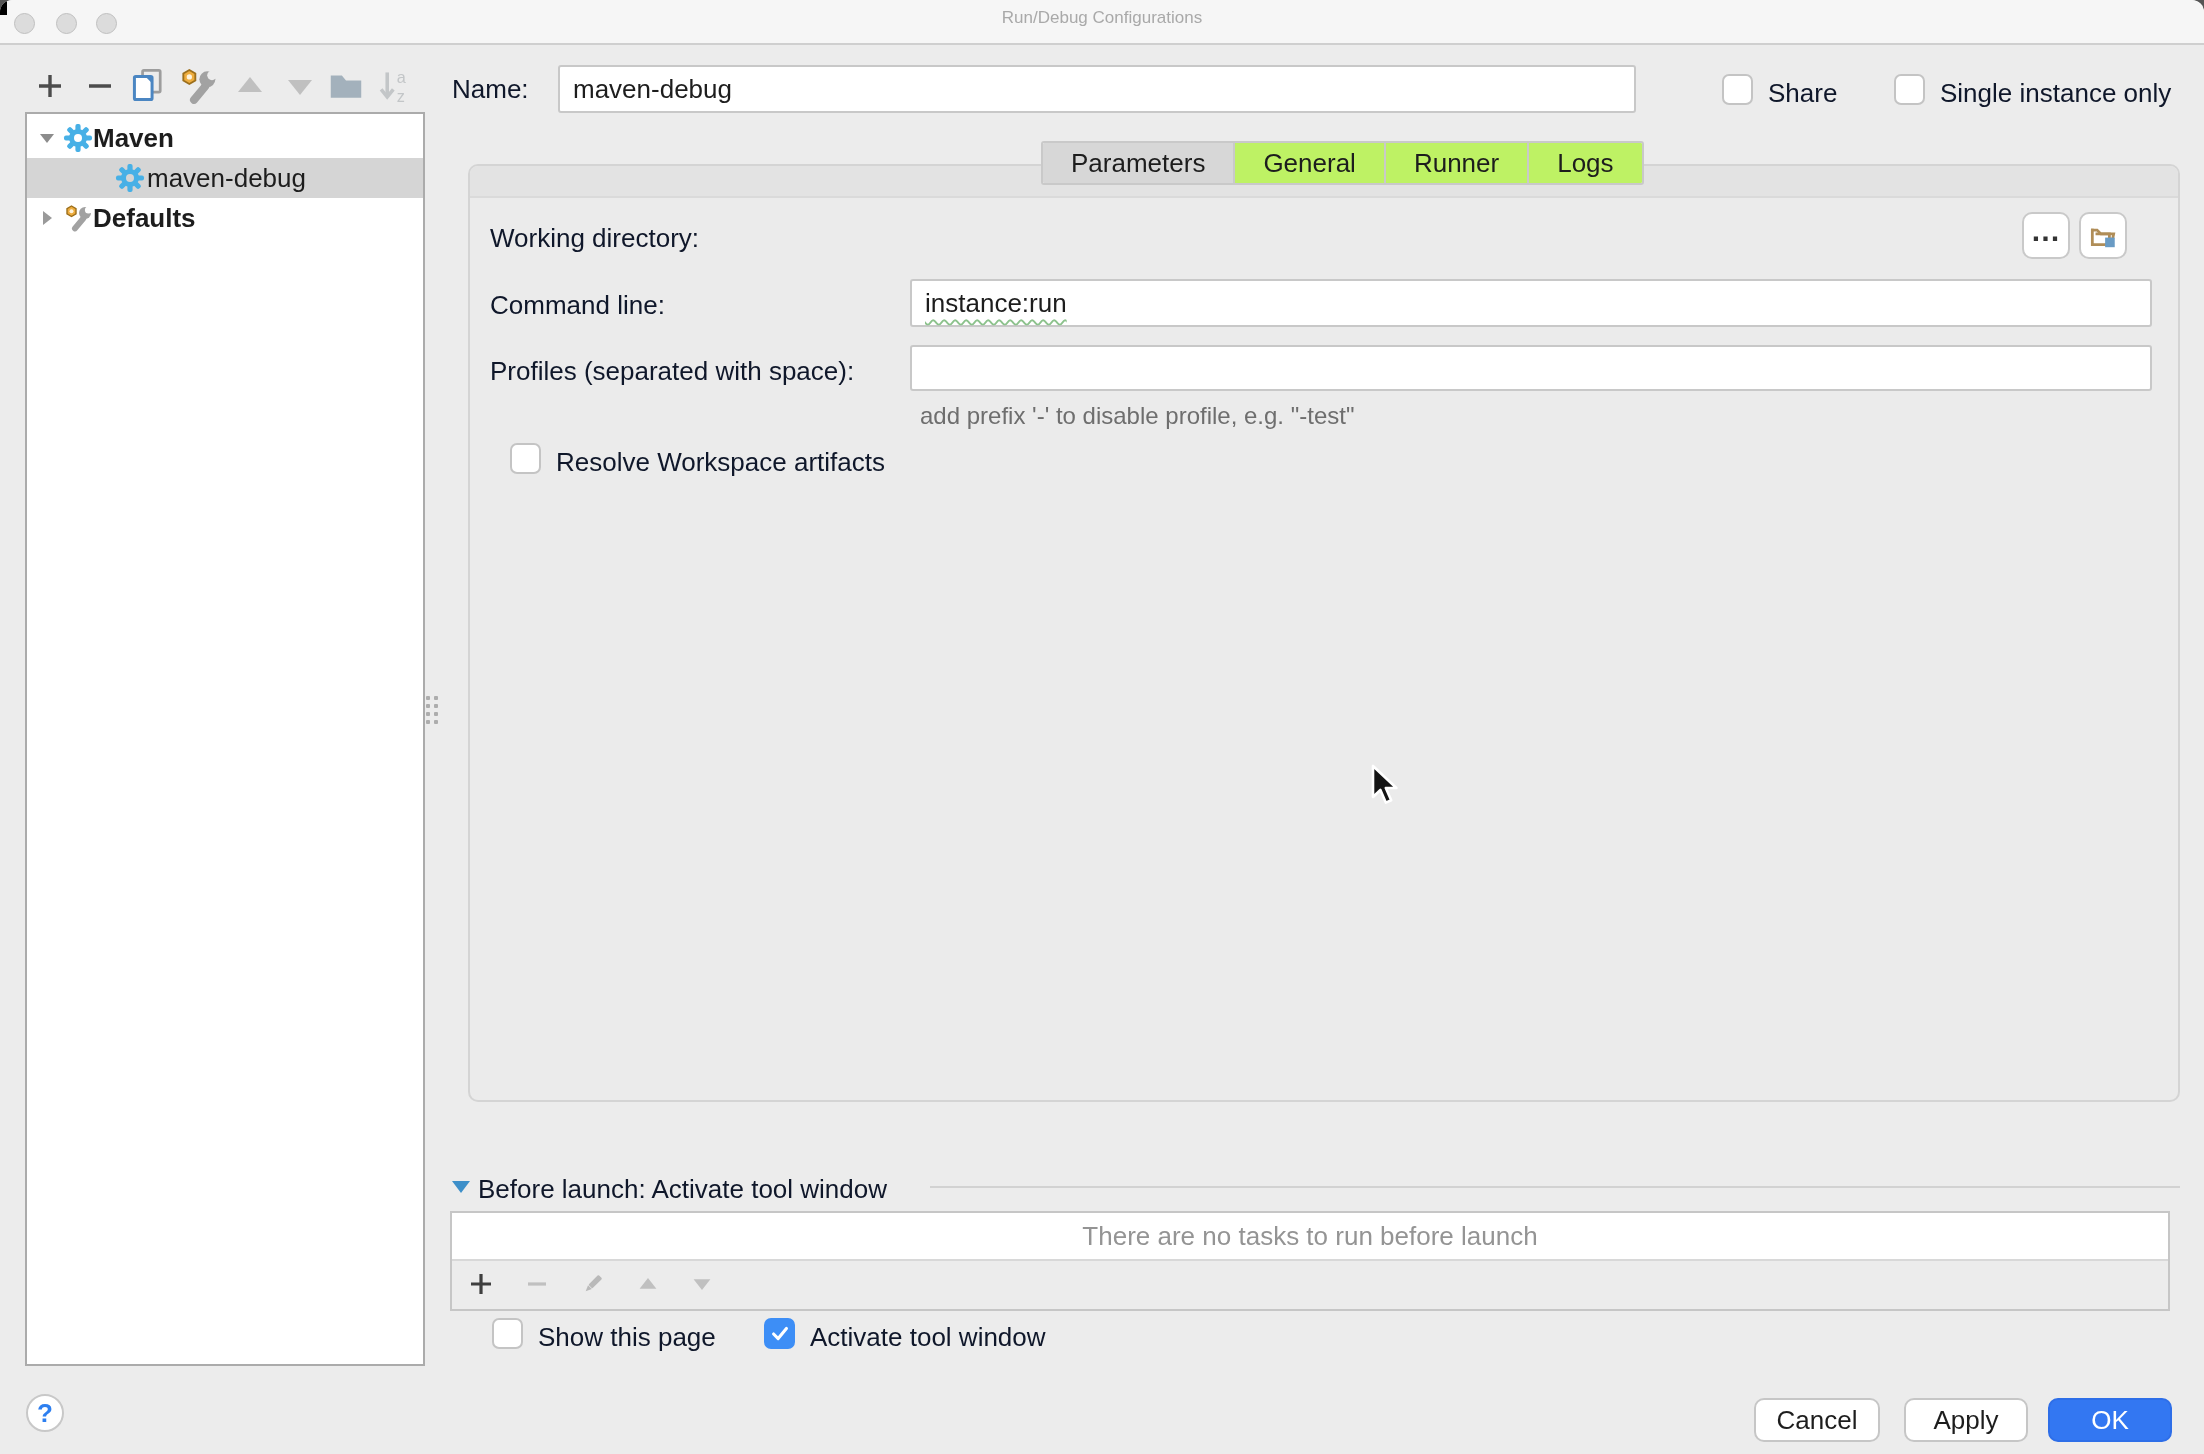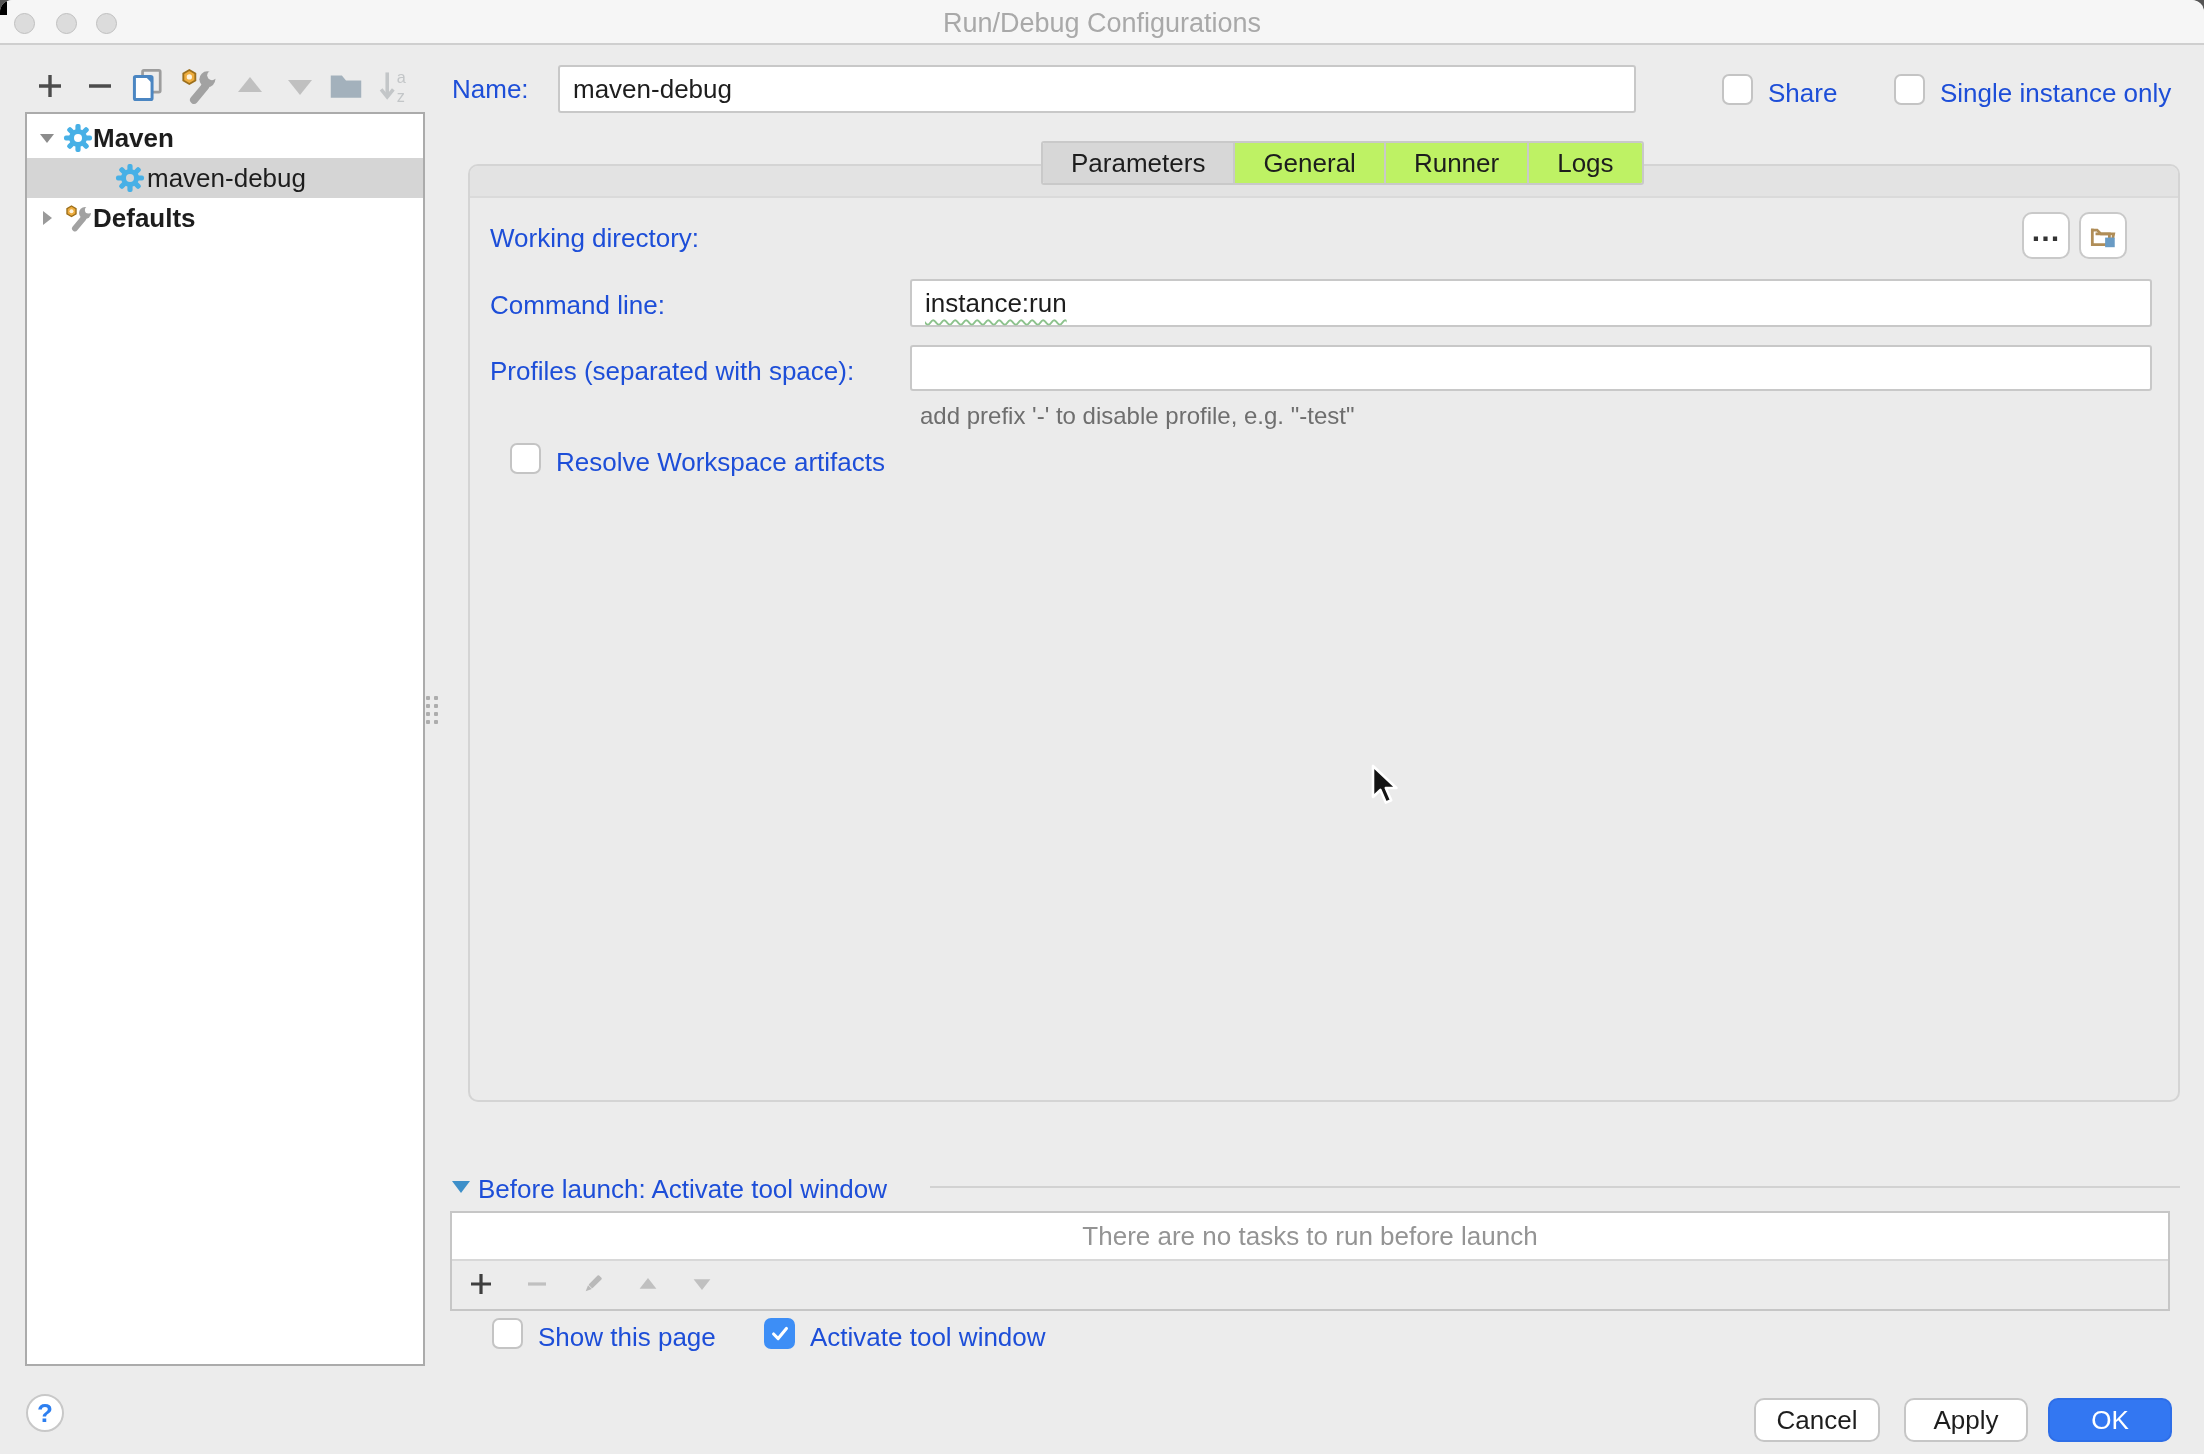--- a/index.html
+++ b/index.html
@@ -5,39 +5,39 @@
   html,body{margin:0;padding:0;background:#555;}
   *{box-sizing:border-box;}
   .window{
     position:relative;width:2204px;height:1454px;background:#ececec;
     font-family:"Liberation Sans",sans-serif;color:#1d1d1d;overflow:hidden;
     border-radius:12px 12px 0 0;
   }
   
   .titlebar{position:absolute;left:0;top:0;width:2204px;height:45px;background:#f6f6f6;
     border-bottom:2px solid #cfcfcf;border-radius:12px 12px 0 0;}
-  .title{position:absolute;left:0;right:0;top:8px;text-align:center;font-size:27px;color:#a9a9a9;}
+  .title{position:absolute;left:0;right:0;top:8px;text-align:center;font-size:17px;color:#a9a9a9;}
   .light{position:absolute;top:13px;width:21px;height:21px;border-radius:50%;
     background:#dcdcdc;border:1px solid #c0c0c0;}
   .artifact{position:absolute;left:0;top:0;width:7px;height:15px;background:#000;}
   
   .tbtn{position:absolute;top:64px;width:44px;height:44px;display:flex;align-items:center;justify-content:center;}
   
   .tree{position:absolute;left:25px;top:112px;width:400px;height:1254px;background:#fff;
     border:2px solid #ababab;}
   .trow{position:absolute;left:0;width:100%;height:40px;display:flex;align-items:center;font-size:26px;}
   .trow .arrow{width:20px;display:flex;justify-content:center;margin:0 6px 0 10px;}
   .trow.sel{background:#d5d5d5;}
   .tlabel{}
   .bold{font-weight:700;}
   .splitter{position:absolute;left:426px;top:696px;width:14px;height:40px;
     display:grid;grid-template-columns:4px 4px;grid-auto-rows:4px;gap:4px;}
   .splitter div{background:#adadad;border-radius:1px;}
   
-  .lbl{position:absolute;font-size:26px;color:#1d4ed8;white-space:nowrap;}
+  .lbl{position:absolute;font-size:26px;color:#0f172a;white-space:nowrap;}
   .hint{position:absolute;font-size:24px;color:#6e6e6e;white-space:nowrap;}
   input.field, .fieldbox{
     position:absolute;background:#fff;border:2px solid #c8c8c8;border-radius:3px;
     font-family:"Liberation Sans",sans-serif;font-size:26px;color:#1d1d1d;padding:0 13px;outline:none;
   }
   .fieldbox{display:flex;align-items:center;}
   .squiggle{text-decoration:underline;text-decoration-style:wavy;text-decoration-color:#8cc28c;
     text-decoration-thickness:2px;text-underline-offset:7px;}
   
   .cb{position:absolute;width:31px;height:31px;background:#fff;border:2px solid #c4c4c4;border-radius:7px;}

